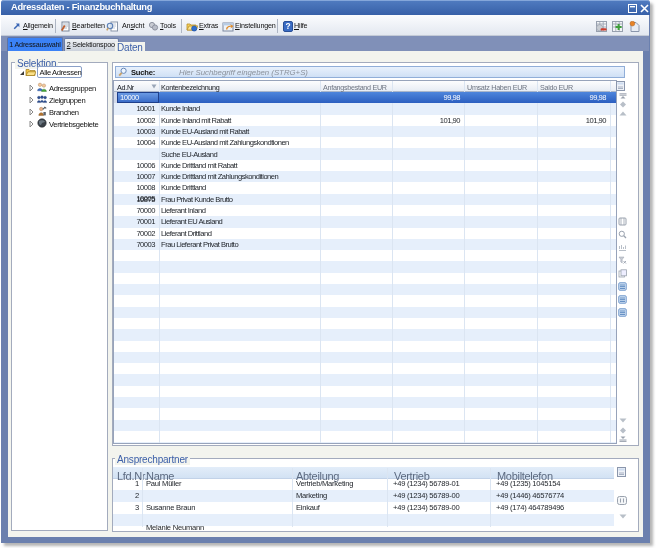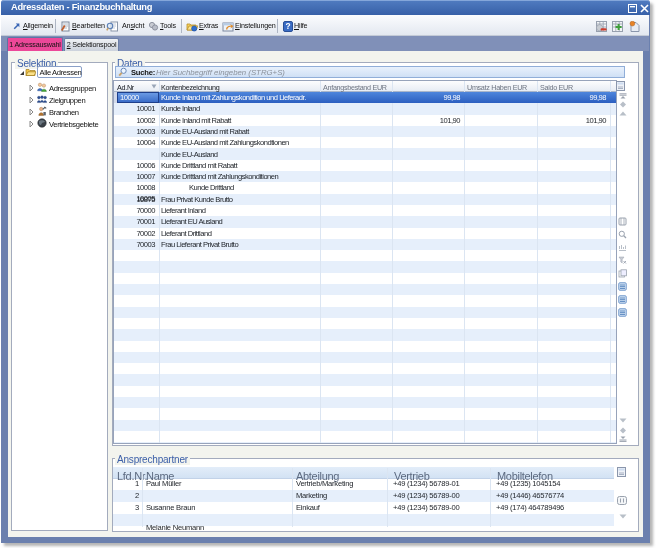--- a/index.html
+++ b/index.html
@@ -21,21 +21,21 @@
 #content { left:8px; top:51px; width:635px; height:486px; background:#f3f4ee; }
 
 .tbtn { top:4px; width:9px; height:9px; }
 
 
 .mitem { top:21px; height:12px; font-size:7.2px; letter-spacing:-0.2px; color:#111; white-space:nowrap; }
 .msep { top:19px; width:1px; height:14px; background:#aeb6c4; }
 .u { text-decoration:underline; }
 
 
-#tab1 { left:7px; top:37px; width:56px; height:14px; background:#ec4899;
+#tab1 { left:7px; top:37px; width:56px; height:14px; background:#3b82f6;
   border:1px solid #5f74a4; border-bottom:none; border-radius:2px 2px 0 0;
   font-size:7.2px; letter-spacing:-0.2px; color:#111; text-align:center; line-height:13px; white-space:nowrap; }
 #tab2 { left:64px; top:38px; width:55px; height:13px; background:linear-gradient(#eff1f4,#ccd2dc);
   border:1px solid #6c7fa8; border-bottom:none; border-radius:2px 2px 0 0;
   font-size:7.2px; letter-spacing:-0.2px; color:#111; text-align:center; line-height:12px; white-space:nowrap; }
 
 
 .gbox { border:1px solid #a3abbd; }
 .glabel { font-size:10px; letter-spacing:-0.2px; color:#3c5fa8; background:#f3f4ee; padding:0 2px; white-space:nowrap; }
 
@@ -203,29 +203,29 @@
   <svg class="abs" style="left:29px; top:120px; width:5px; height:8px;" viewBox="0 0 5 8">
     <path d="M1 1 L4 4 L1 7 Z" fill="none" stroke="#888" stroke-width="1"></path>
   </svg>
   <svg class="abs" style="left:37px; top:118px; width:10px; height:10px;" viewBox="0 0 10 10">
     <circle cx="5" cy="5" r="4.2" fill="#3a4148" stroke="#22272c" stroke-width="0.6"></circle>
     <path d="M2 3 C3.5 2 6.5 2 8 3.5 C7 5 5 4 4.5 6 C4 7.5 2.5 7 2 5.5 Z" fill="#6a7680"></path>
   </svg>
   <div class="abs trow" style="left:49px; top:120px;">Vertriebsgebiete</div>
 
   <div class="abs gbox" style="left:112px; top:62px; width:527px; height:384px; background:#fff;"></div>
-  <div class="abs glabel" style="left:115px; top:58px;">Daten</div>
+  <div class="abs glabel" style="left:115px; top:42px;">Daten</div>
 
   <div class="abs" id="search"></div>
   <svg class="abs" style="left:118px; top:67px; width:10px; height:10px;" viewBox="0 0 10 10">
     <circle cx="5.6" cy="3.8" r="2.6" fill="#eef6ff" stroke="#6888b8" stroke-width="1"></circle>
     <path d="M3.6 5.8 L1.2 8.6" stroke="#caa36a" stroke-width="1.8"></path>
   </svg>
   <div class="abs" style="left:131px; top:68px; font-size:7.6px; font-weight:bold; letter-spacing:-0.2px; color:#111;">Suche:</div>
-  <div class="abs" style="left:156px; top:68px; font-size:7.8px; font-style:italic; letter-spacing:0px; color:#8b929c;">Hier Suchbegriff eingeben (STRG+S)</div>
+  <div class="abs" style="left:179px; top:68px; font-size:7.8px; font-style:italic; letter-spacing:0px; color:#8b929c;">Hier Suchbegriff eingeben (STRG+S)</div>
 
   <div class="abs" id="grid"></div>
   <div class="abs" id="stripes"></div>
   <div class="abs" id="ghead"></div>
   <div class="abs hcell hdark" style="left:117px; top:83px;">Ad.Nr</div>
   <svg class="abs" style="left:151px; top:84px; width:6px; height:5px;" viewBox="0 0 6 5">
     <path d="M0.5 0.5 L5.5 0.5 L3 4.5 Z" fill="#9aa6b8"></path>
   </svg>
   <div class="abs hcell hdark" style="left:161px; top:83px;">Kontenbezeichnung</div>
   <div class="abs hcell" style="left:323px; top:83px;">Anfangsbestand EUR</div>
@@ -242,43 +242,42 @@
   <div class="abs gline" style="left:320px;"></div>
   <div class="abs gline" style="left:392px;"></div>
   <div class="abs gline" style="left:464px;"></div>
   <div class="abs gline" style="left:537px;"></div>
   <div class="abs gline" style="left:610px;"></div>
 
   <div class="abs" id="selrow"></div>
   <div class="abs" id="selhdr"></div>
   <div class="abs" id="selcell"></div>
   <div class="abs grow" style="left:120px; top:92px; color:#fff;">10000</div>
-  <div class="abs grow" style="left:161px; top:92px; color:#fff;">Kunde Inland mit Zahlungskondition und Lieferadr.</div>
   <div class="abs grow num" style="left:400px; top:92px; width:60px; color:#fff;">99,98</div>
   <div class="abs grow num" style="left:546px; top:92px; width:60px; color:#fff;">99,98</div>
 
   <div id="rows">
       <div class="abs grow num" style="left:120px; top:103.3px; width:35px;">10001</div>
       <div class="abs grow" style="left:161px; top:103.3px;">Kunde Inland</div>
   <div class="abs grow num" style="left:120px; top:114.6px; width:35px;">10002</div>
       <div class="abs grow" style="left:161px; top:114.6px;">Kunde Inland mit Rabatt</div>
       <div class="abs grow num" style="left:400px; top:114.6px; width:60px;">101,90</div>
       <div class="abs grow num" style="left:546px; top:114.6px; width:60px;">101,90</div>
   <div class="abs grow num" style="left:120px; top:125.9px; width:35px;">10003</div>
       <div class="abs grow" style="left:161px; top:125.9px;">Kunde EU-Ausland mit Rabatt</div>
   <div class="abs grow num" style="left:120px; top:137.2px; width:35px;">10004</div>
       <div class="abs grow" style="left:161px; top:137.2px;">Kunde EU-Ausland mit Zahlungskondtionen</div>
   <div class="abs grow num" style="left:120px; top:148.5px; width:35px;margin-top:44px;">10005</div>
-      <div class="abs grow" style="left:161px; top:148.5px;">Kunde EU-Ausland</div>
+      <div class="abs grow" style="left:161px; top:148.5px;">Suche EU-Ausland</div>
   <div class="abs grow num" style="left:120px; top:159.8px; width:35px;">10006</div>
       <div class="abs grow" style="left:161px; top:159.8px;">Kunde Drittland mit Rabatt</div>
   <div class="abs grow num" style="left:120px; top:171.1px; width:35px;">10007</div>
       <div class="abs grow" style="left:161px; top:171.1px;">Kunde Drittland mit Zahlungskonditionen</div>
   <div class="abs grow num" style="left:120px; top:182.4px; width:35px;">10008</div>
-      <div class="abs grow" style="left:161px; top:182.4px;padding-left:28px;">Kunde Drittland</div>
+      <div class="abs grow" style="left:161px; top:182.4px;">Kunde Drittland</div>
   <div class="abs grow num" style="left:120px; top:193.7px; width:35px;">16875</div>
       <div class="abs grow" style="left:161px; top:193.7px;">Frau Privat Kunde Brutto</div>
   <div class="abs grow num" style="left:120px; top:205.0px; width:35px;">70000</div>
       <div class="abs grow" style="left:161px; top:205.0px;">Lieferant Inland</div>
   <div class="abs grow num" style="left:120px; top:216.3px; width:35px;">70001</div>
       <div class="abs grow" style="left:161px; top:216.3px;text-align:center;">Lieferant EU Ausland</div>
   <div class="abs grow num" style="left:120px; top:227.6px; width:35px;">70002</div>
       <div class="abs grow" style="left:161px; top:227.6px;">Lieferant Drittland</div>
   <div class="abs grow num" style="left:120px; top:238.9px; width:35px;">70003</div>
       <div class="abs grow" style="left:161px; top:238.9px;">Frau Lieferant Privat Brutto</div>

